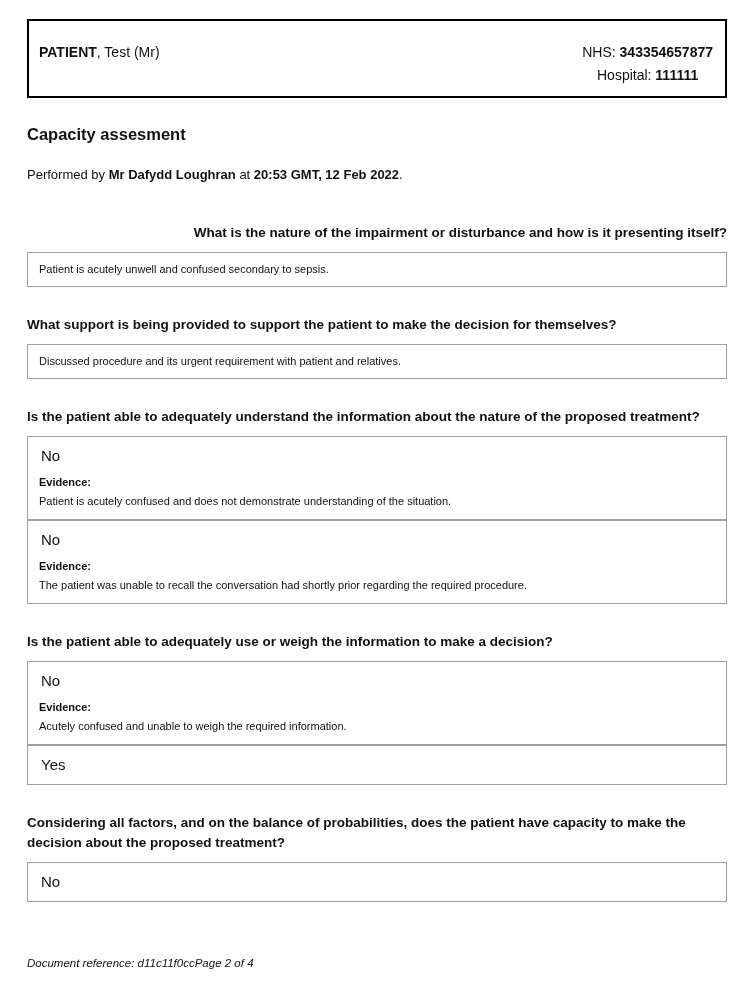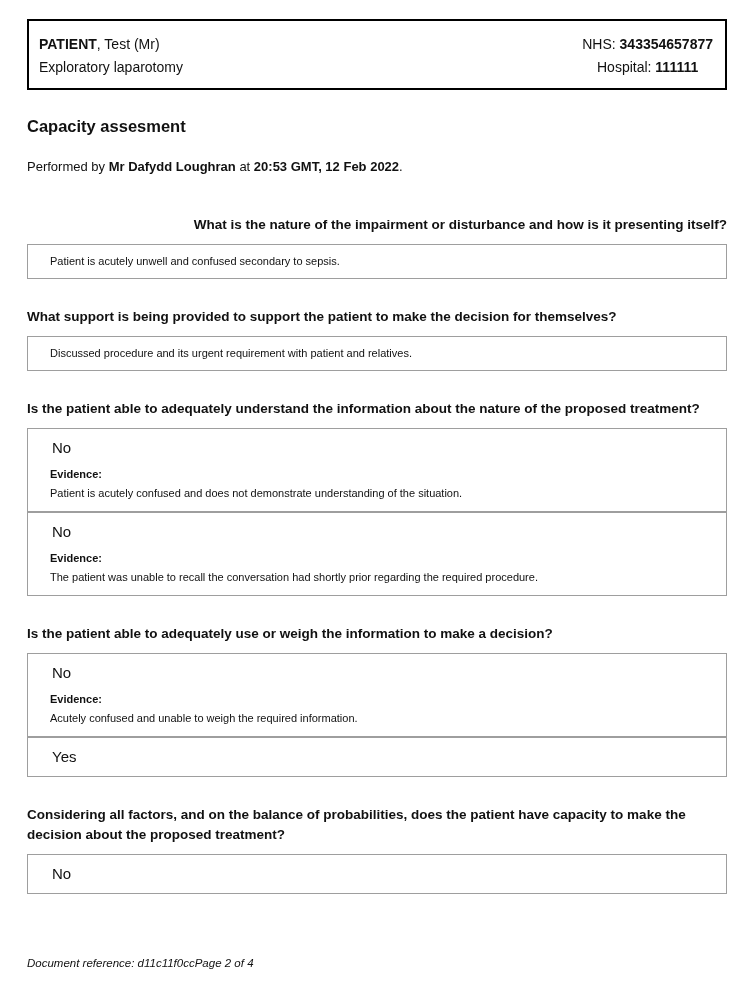--- a/index.html
+++ b/index.html
@@ -14,21 +14,21 @@
     overflow: hidden;
   }
   .page { padding: 19px 27px 0 27px; }
 
   
   .patient-banner {
     border: 2px solid #000000;
     display: flex;
     justify-content: space-between;
     align-items: flex-start;
-    padding: 12px 12px 9px 10px;
+    padding: 20px 12px 9px 10px;
     font-size: 14px;
     line-height: 23px;
   }
   .banner-left { text-align: left; }
   .banner-right { text-align: center; }
   .b { font-weight: bold; }
 
   
   .doc-title {
     font-size: 16.5px;
@@ -43,21 +43,21 @@
   
   .question {
     font-size: 13.5px;
     font-weight: bold;
     line-height: 20px;
     margin: 28px 0 9px 0;
   }
   .qa-first .question { margin-top: 41px; text-align: right; }
   .answer-box {
     border: 1px solid #9e9e9e;
-    padding: 9px 11px 10px 22px;
+    padding: 9px 11px 10px 11px;
     background: #ffffff;
   }
   .answer-small {
     font-size: 11px;
     line-height: 14px;
     margin: 0;
   }
   .answer-big {
     font-size: 15px;
     line-height: 18px;
@@ -89,21 +89,20 @@
 </head>
 <body>
 
 <div class="page">
 
   <div class="patient-banner">
     <div class="banner-left">
       <div>
         <span class="b">PATIENT</span><span>, Test (Mr)</span>
       </div>
-      <div>Exploratory laparotomy</div>
     </div>
     <div class="banner-right">
       <div>
         <span>NHS: </span><span class="b">343354657877</span>
       </div>
       <div>
         <span>Hospital: </span><span class="b">111111</span>
       </div>
     </div>
   </div>

